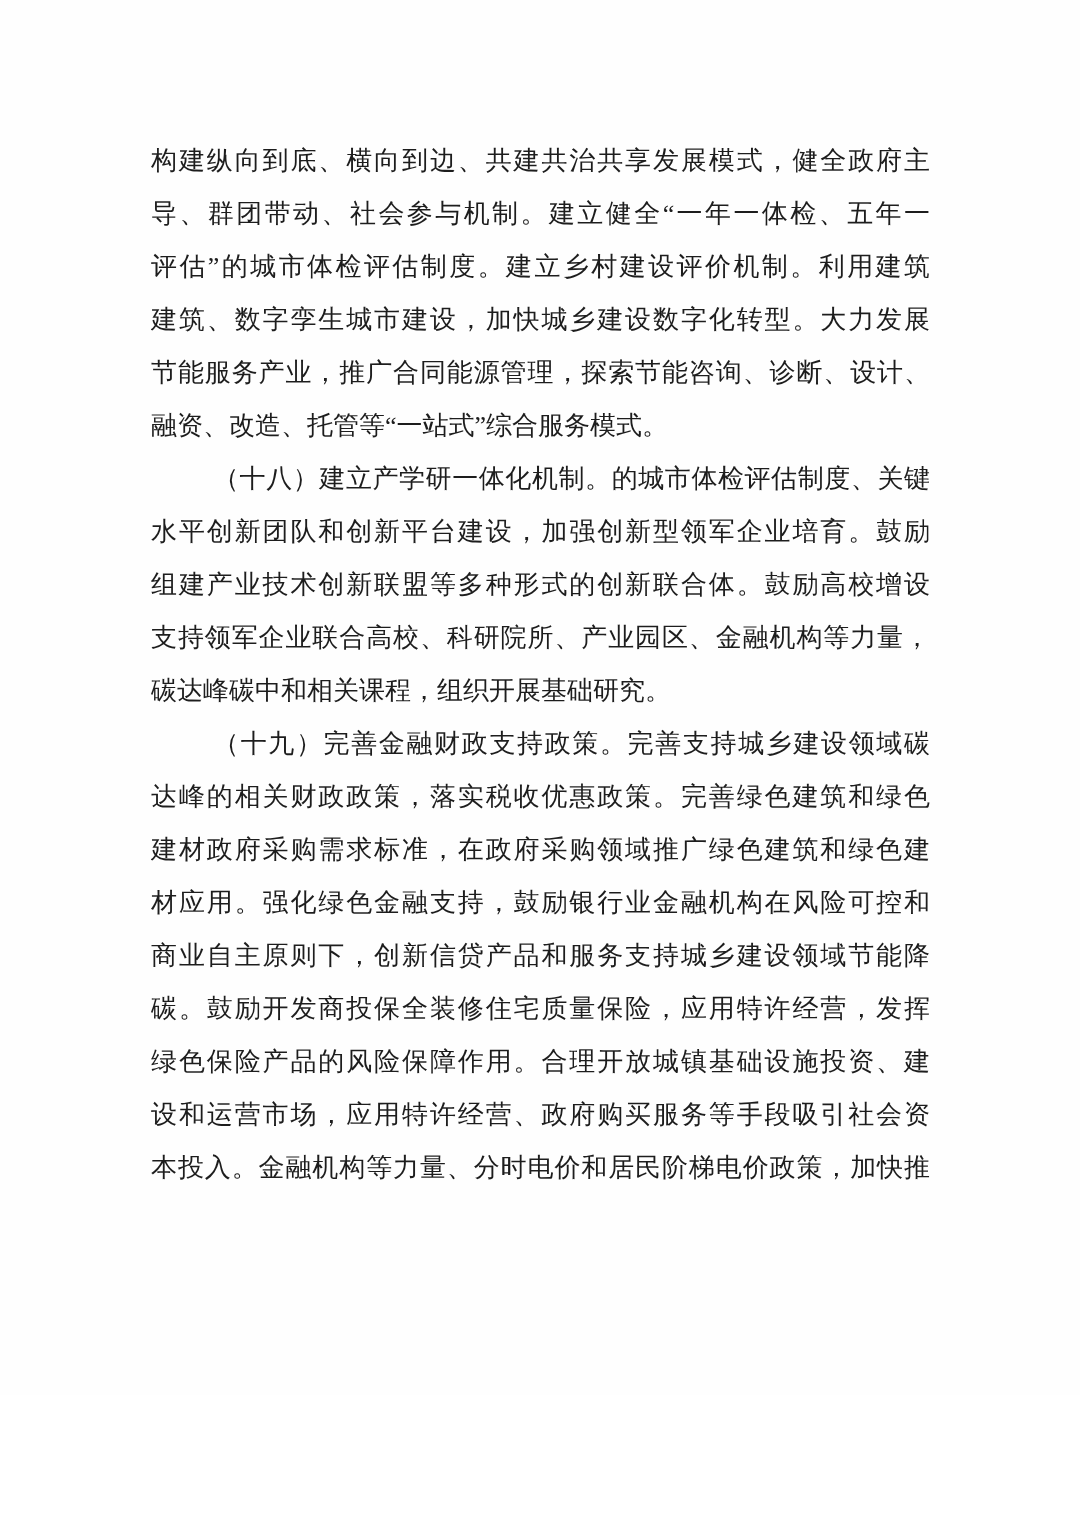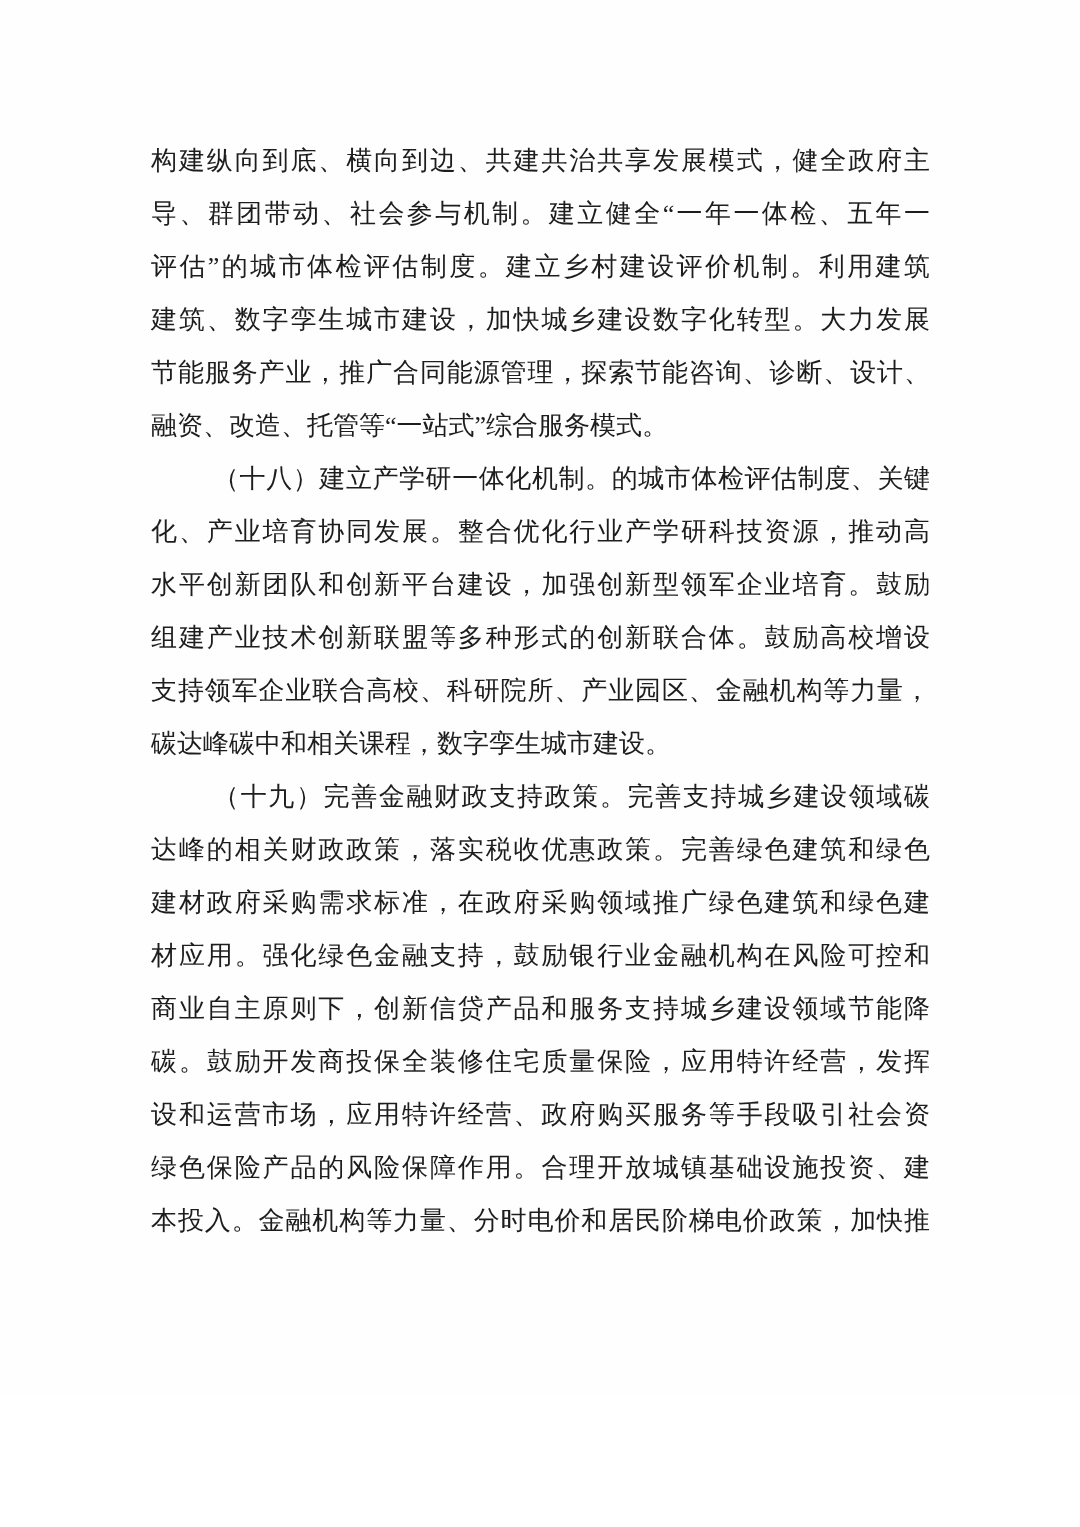--- a/index.html
+++ b/index.html
@@ -55,29 +55,28 @@
 
 <div class="page">
   <div class="body-text">
     <div class="line">构建纵向到底、横向到边、共建共治共享发展模式，健全政府主</div>
     <div class="line">导、群团带动、社会参与机制。建立健全“一年一体检、五年一</div>
     <div class="line">评估”的城市体检评估制度。建立乡村建设评价机制。利用建筑</div>
     <div class="line">建筑、数字孪生城市建设，加快城乡建设数字化转型。大力发展</div>
     <div class="line">节能服务产业，推广合同能源管理，探索节能咨询、诊断、设计、</div>
     <div class="line end">融资、改造、托管等“一站式”综合服务模式。</div>
     <div class="line indent"><span class="ht">（十八）建立产学研一体化机制</span><span>。的城市体检评估制度、关键</span></div>
-    <div class="line">化、产业培育协同发展。整合优化行业产学研科技资源，推动高</div>
     <div class="line">水平创新团队和创新平台建设，加强创新型领军企业培育。鼓励</div>
     <div class="line">组建产业技术创新联盟等多种形式的创新联合体。鼓励高校增设</div>
     <div class="line">支持领军企业联合高校、科研院所、产业园区、金融机构等力量，</div>
-    <div class="line end">碳达峰碳中和相关课程，数字孪生城市建设。</div>
+    <div class="line end">碳达峰碳中和相关课程，组织开展基础研究。</div>
     <div class="line indent"><span class="ht">（十九）完善金融财政支持政策</span><span>。完善支持城乡建设领域碳</span></div>
     <div class="line">达峰的相关财政政策，落实税收优惠政策。完善绿色建筑和绿色</div>
     <div class="line">建材政府采购需求标准，在政府采购领域推广绿色建筑和绿色建</div>
     <div class="line">材应用。强化绿色金融支持，鼓励银行业金融机构在风险可控和</div>
     <div class="line">商业自主原则下，创新信贷产品和服务支持城乡建设领域节能降</div>
     <div class="line">碳。鼓励开发商投保全装修住宅质量保险，应用特许经营，发挥</div>
+    <div class="line">绿色保险产品的风险保障作用。合理开放城镇基础设施投资、建</div>
     <div class="line">设和运营市场，应用特许经营、政府购买服务等手段吸引社会资</div>
-    <div class="line">绿色保险产品的风险保障作用。合理开放城镇基础设施投资、建</div>
     <div class="line">本投入。金融机构等力量、分时电价和居民阶梯电价政策，加快推</div>
   </div>
   <div class="footer">- 10 -</div>
 </div>
 
 </body></html>

